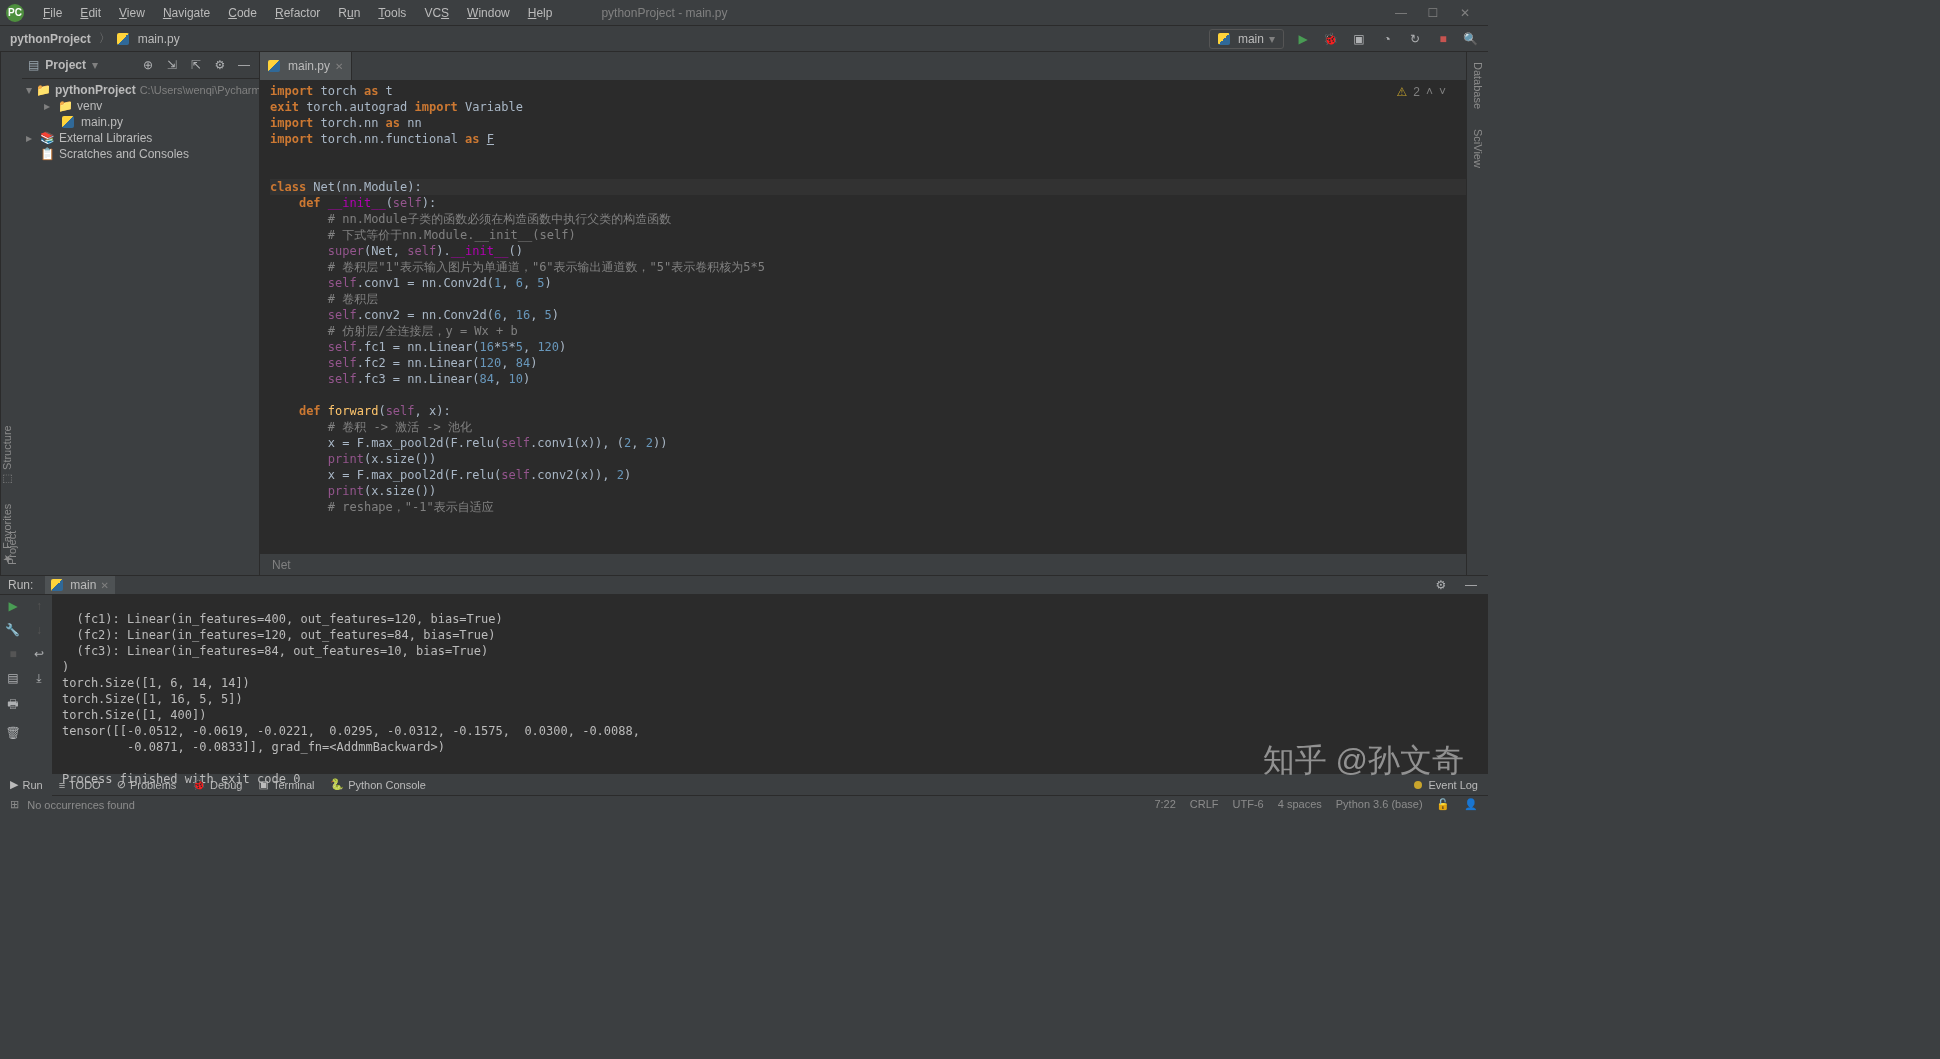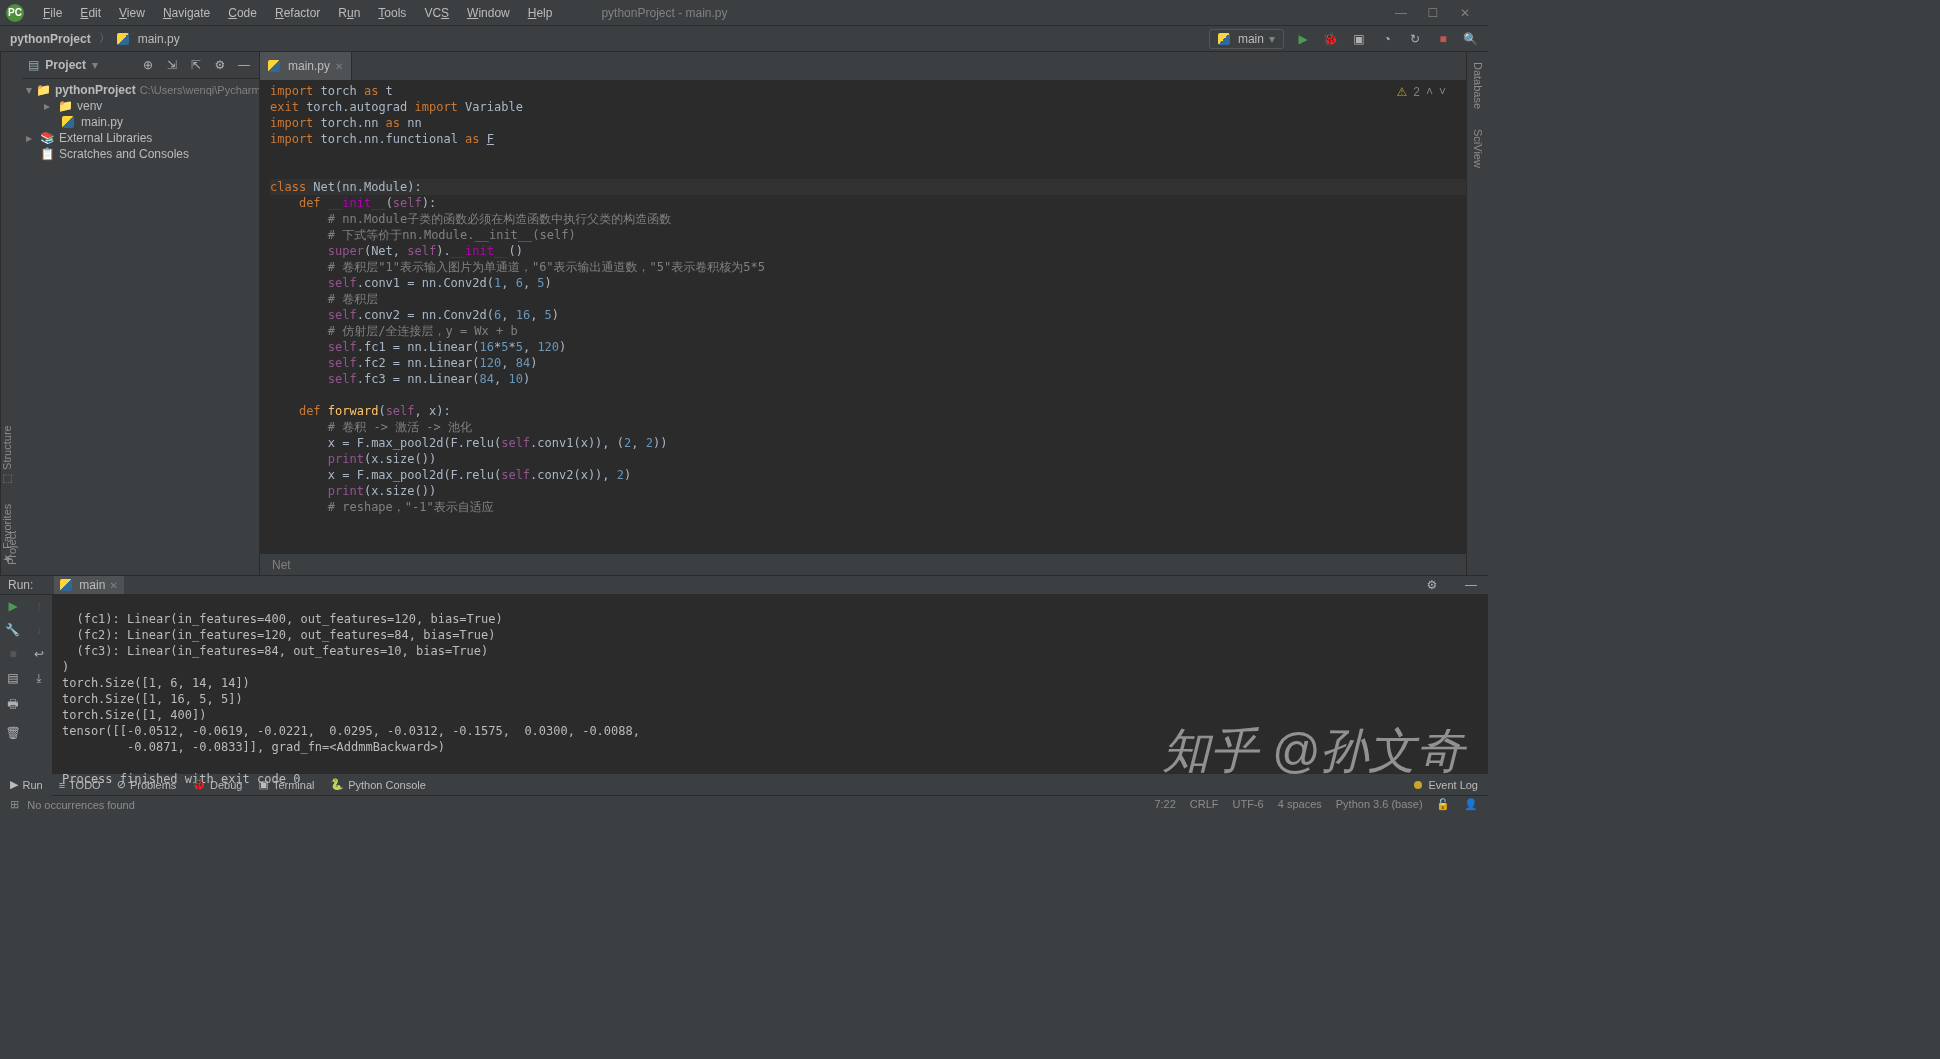--- a/index.html
+++ b/index.html
@@ -202,21 +202,21 @@
   flex: 1;
   padding: 3px 0 3px 10px;
   font-family: Consolas, monospace;
   font-size: 12px;
   line-height: 16px;
   color: #A9B7C6;
   white-space: pre;
   overflow: hidden;
 }
 .code-line.hl { background: #323232; }
-.kw { color: #CC7832; }
+.kw { color: #CC7832; font-weight: bold; }
 .comment { color: #808080; }
 .builtin { color: #94558D; }
 .num { color: #6897BB; }
 .func { color: #FFC66D; }
 .special { color: #B200B2; }
 .editor-status {
   position: absolute;
   top: 5px;
   right: 20px;
   display: flex;
@@ -241,21 +241,21 @@
   border-top: 1px solid #2B2B2B;
   display: flex;
   flex-direction: column;
 }
 .run-header {
   height: 24px;
   background: #3C3F41;
   display: flex;
   align-items: center;
   padding: 0 8px;
-  gap: 21px;
+  gap: 12px;
   border-bottom: 1px solid #2B2B2B;
 }
 .run-header .label { color: #BBBBBB; }
 .run-tab {
   display: flex;
   align-items: center;
   gap: 4px;
   background: #4E5254;
   padding: 2px 6px;
 }
@@ -309,25 +309,24 @@
   align-items: center;
   padding: 0 10px;
   font-size: 11px;
   color: #8C8C8C;
 }
 .statusbar .right { margin-left: auto; display: flex; gap: 14px; }
 .watermark {
   position: absolute;
   right: 24px;
   bottom: 30px;
-  font-size: 48px;
+  font-size: 32px;
   color: rgba(200,200,200,0.65);
   font-family: "Microsoft YaHei", sans-serif;
   pointer-events: none;
-  font-style: italic;
 }
 .warn-dot { width: 8px; height: 8px; background: #C9A52C; border-radius: 50%; display: inline-block; }
 </style>
 </head>
 <body>
 
 <div class="menubar">
   <div class="app-icon">PC</div>
   <div class="menu-item"><u>F</u>ile</div>
   <div class="menu-item"><u>E</u>dit</div>

